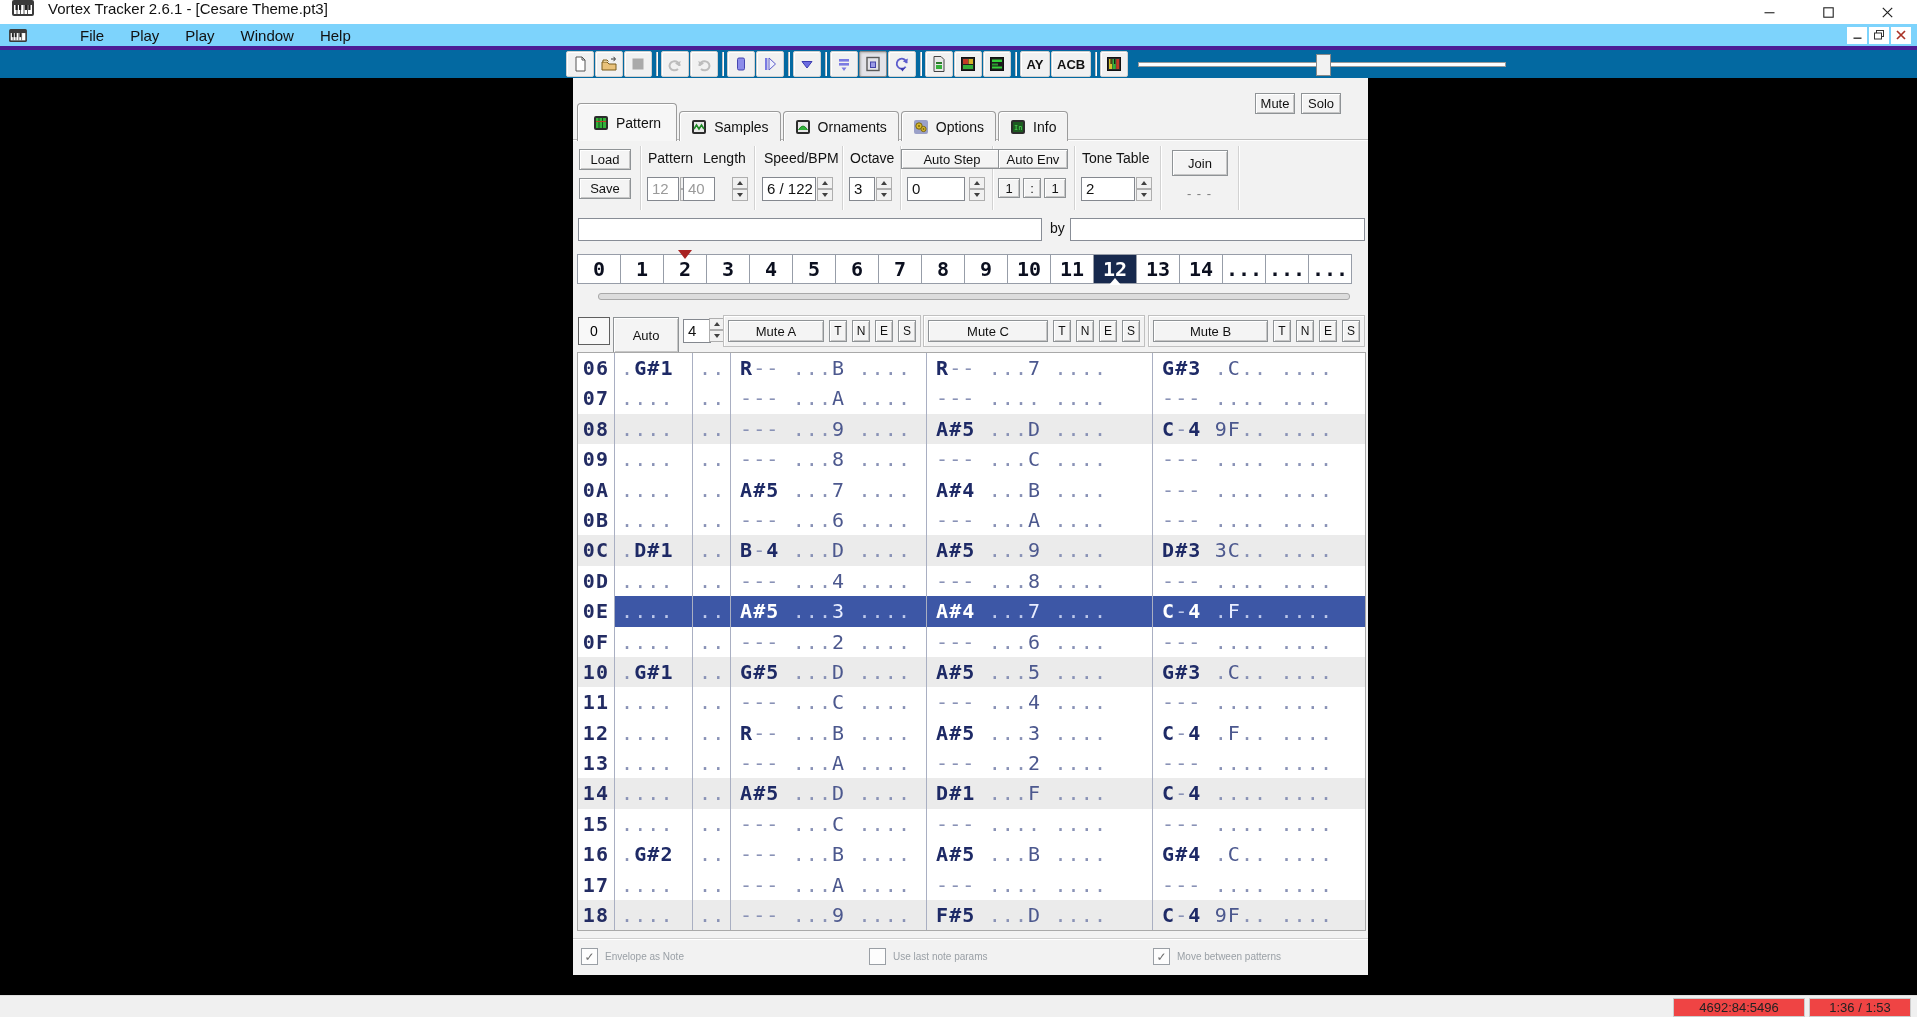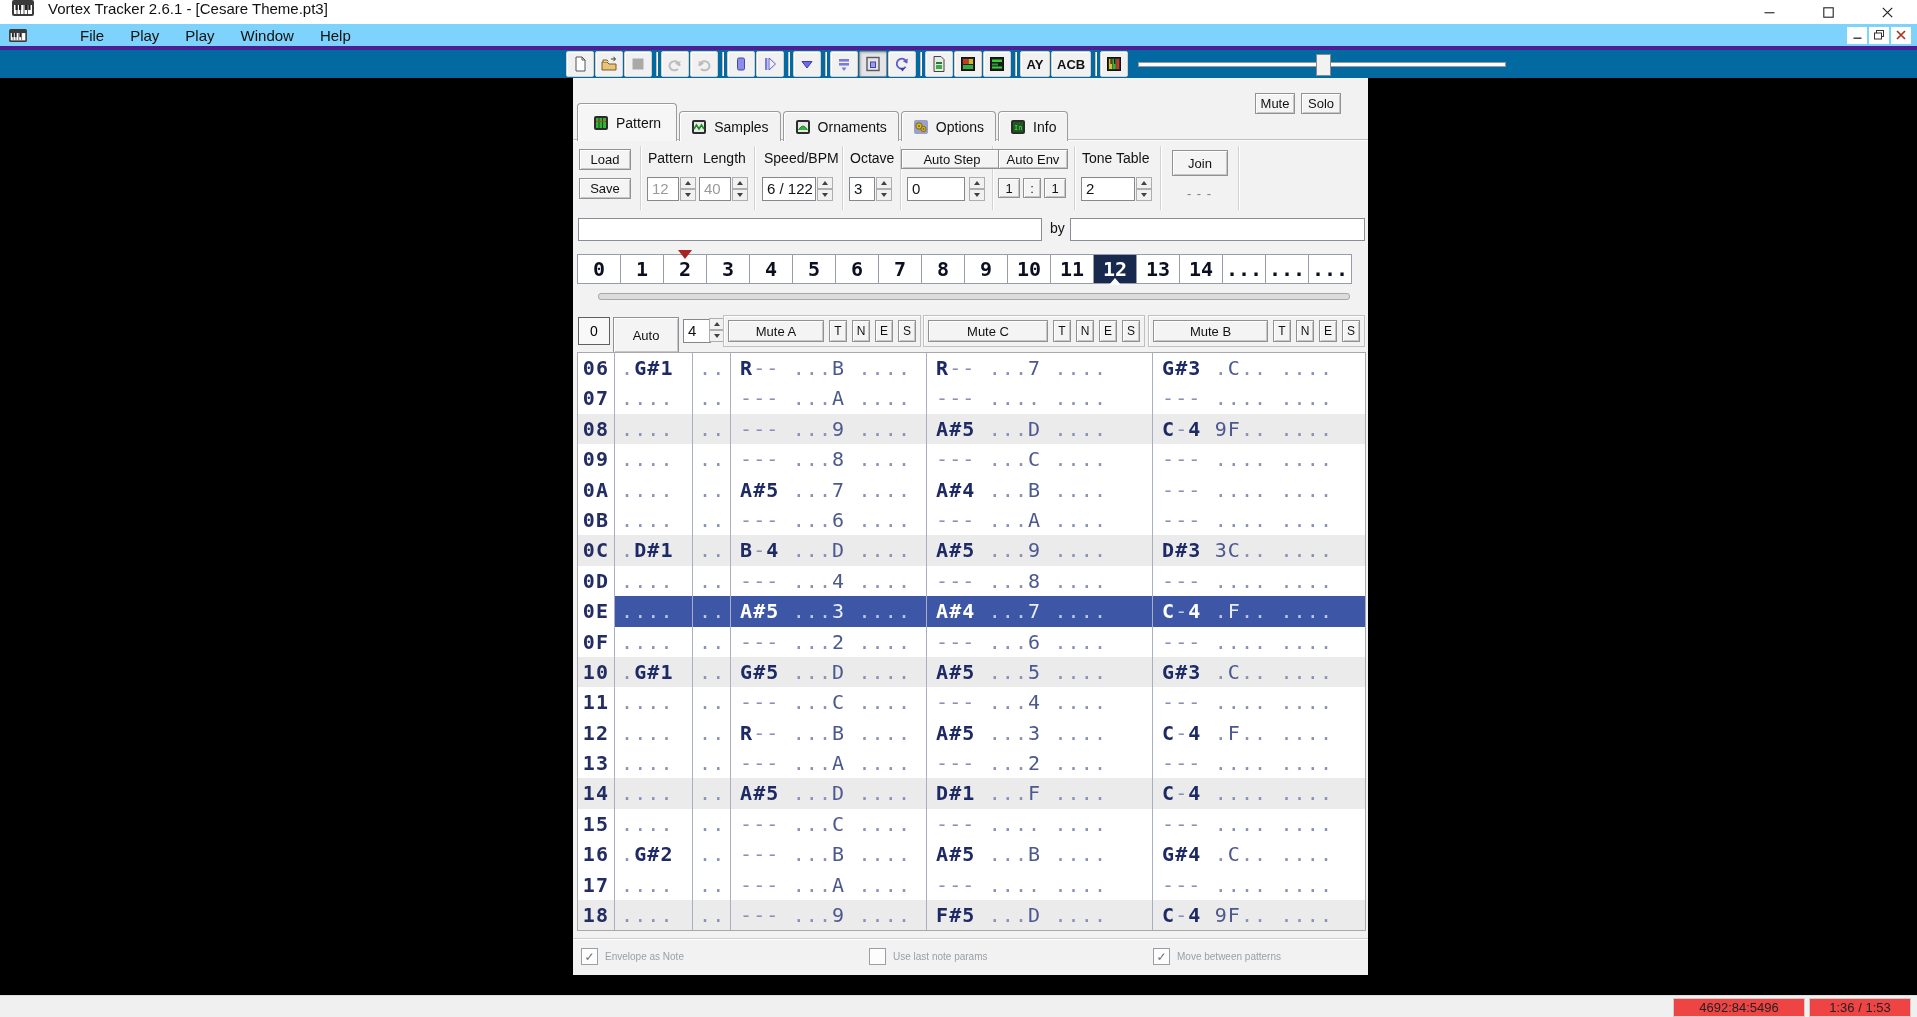--- a/index.html
+++ b/index.html
@@ -391,21 +391,21 @@
         <span class="clabel" style="left:62px">Length</span>
         <div class="field disabled" style="left:6px;width:26px">12</div>
         <div class="spin" style="left:39px">
             <b class="up">
               <i></i>
             </b>
             <b class="dn">
               <i></i>
             </b>
           </div>
-        <div class="field disabled" style="left:58px;width:26px">40</div>
+        <div class="field disabled" style="left:42px;width:26px">40</div>
         <div class="spin" style="left:91px">
             <b class="up">
               <i></i>
             </b>
             <b class="dn">
               <i></i>
             </b>
           </div>
       </div>
       <div class="csec" style="width:88px">

